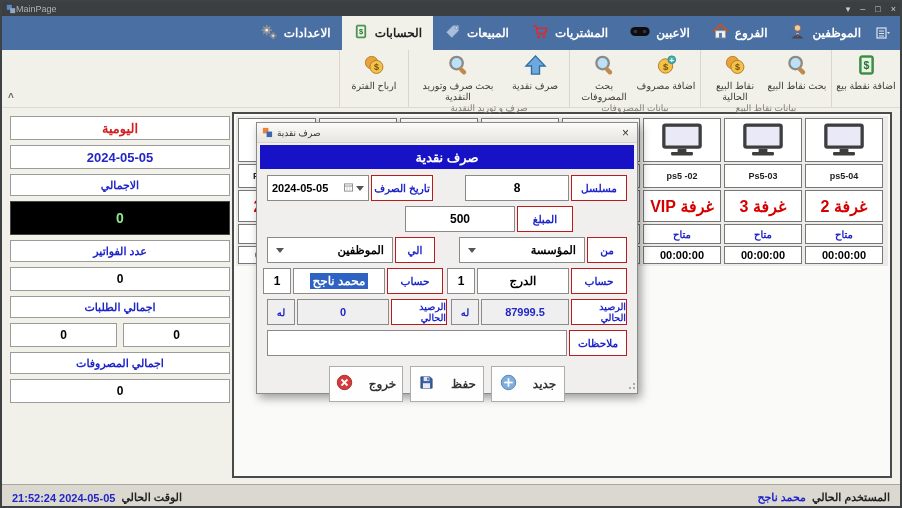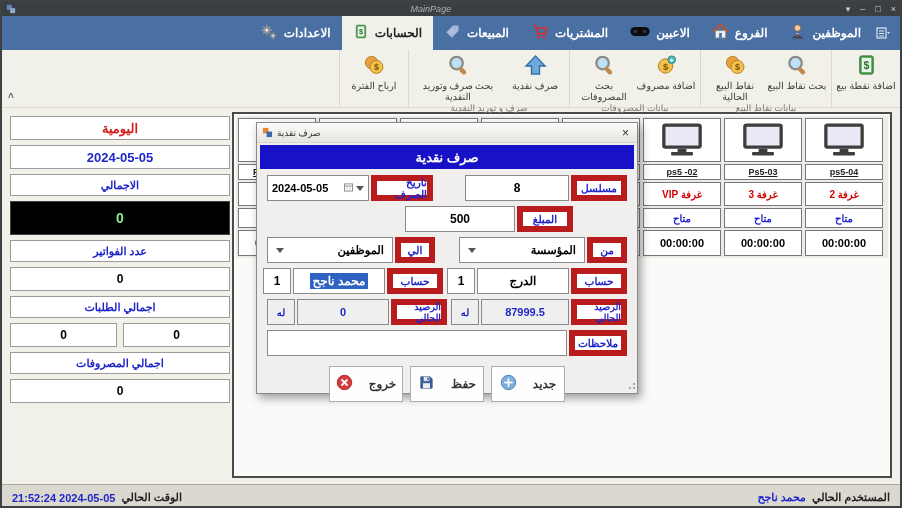--- a/index.html
+++ b/index.html
@@ -2,56 +2,56 @@
 <html lang="ar"><head>
 <meta charset="utf-8">
 <style>
   * { box-sizing: border-box; margin: 0; padding: 0; }
   body { background:#888; font-family:"Liberation Sans", sans-serif; }
   .window { width:902px; height:508px; border:2px solid #3E4245; position:relative;
             background:#F1F0E9; direction:rtl; overflow:hidden; }
   
   .titlebar { height:14px; background:#3B3F42; display:flex; align-items:center;
               direction:ltr; padding:0 4px; color:#B9BDC1; font-size:9px; }
-  .titlebar .t-title { flex:1; text-align:center; color:#AEB2B6;font-style:italic; }
+  .titlebar .t-title { flex:1; color:#AEB2B6; }
   .t-controls { display:flex; gap:10px; align-items:center; font-size:9px; color:#CDD0D3; }
   .t-controls span { cursor:default; line-height:14px; }
   .appicon { width:10px; height:10px; }
   
   .menubar { height:34px; background:#4A6FA3; display:flex; align-items:stretch;
              padding-right:6px; }
   .appmenu { width:22px; display:flex; align-items:center; justify-content:center; }
   .tab { display:flex; align-items:center; gap:6px; padding:0 11px; color:#FFF;
          font-size:12px; font-weight:bold; cursor:default; }
   .tab.selected { background:#F1F0E9; color:#222; }
   .tab svg { flex:0 0 auto; }
   
   .ribbon { height:58px; background:#F1F0E9; display:flex; align-items:stretch;
             position:relative; border-bottom:1px solid #DDDACF; }
   .rgroup { display:flex; flex-direction:column; border-left:1px solid #D9D6CB; padding:0 3px; }
   .ritems { display:flex; flex:1; align-items:flex-start; }
   .ritem { width:62px; display:flex; flex-direction:column; align-items:center;
            padding-top:3px; gap:1px; font-size:9.5px; color:#3C3B35; text-align:center;
            cursor:default; line-height:1.15; }
-  .ritem.wide { width:92px;font-family:Liberation Serif, serif; }
+  .ritem.wide { width:92px; }
   .rcaption { height:13px; font-size:9px; color:#7D7B72; text-align:center; }
   .collapse { position:absolute; left:6px; bottom:4px; font-size:10px; color:#666;
               font-weight:bold; cursor:default; }
   
   .content { height:376px; display:flex; gap:2px; padding:4px 8px 6px 8px; }
   .gridarea { flex:1; border:2px solid #4A4A4A; background:#FAFAF8; padding:2px; }
   .band { background:#ECEBE7; padding:2px; display:flex; gap:3px; direction:ltr; }
   .card { width:78px; display:flex; flex-direction:column; gap:2px; cursor:default; }
   .cell { background:#FFF; border:1px solid #777; display:flex; align-items:center;
           justify-content:center; overflow:hidden; }
   .c-icon  { height:44px; }
-  .c-name  { height:16px; font-size:9px;  font-weight:bold; color:#222;text-decoration:underline; }
-  .c-room  { height:24px; font-size:10px; font-weight:bold; color:#D40000; direction:rtl; }
+  .c-name  { height:24px; font-size:9px;  font-weight:bold; color:#222; }
+  .c-room  { height:32px; font-size:16px; font-weight:bold; color:#D40000; direction:rtl; }
   .c-stat  { height:20px; font-size:10px; font-weight:bold; color:#2026C8; direction:rtl; }
-  .c-timer { height:26px; font-size:11px; font-weight:bold; color:#000; }
+  .c-timer { height:18px; font-size:11px; font-weight:bold; color:#000; }
   
   .sidebar { width:220px; display:flex; flex-direction:column; gap:5px; padding-top:4px; }
   .sb-box { background:#FFF; border:1px solid #9B9B9B; min-height:24px; display:flex;
             align-items:center; justify-content:center; font-weight:bold; font-size:12px; }
   .sb-title { color:#D42020; font-size:13px; }
   .sb-date  { color:#2026C8; font-size:13px; direction:ltr; }
   .sb-lbl   { color:#2026C8; font-size:11px; min-height:22px; }
   .sb-lcd   { background:#000; color:#8CE98C; min-height:34px; font-size:14px; border:1px solid #444; }
   .sb-val   { color:#000; }
   .sb-row   { display:flex; gap:6px; }
@@ -69,21 +69,21 @@
   .d-titlebar { height:20px; background:linear-gradient(#FCFBF9,#E7E5E0);
                 border-bottom:1px solid #D5D3CE; display:flex; align-items:center;
                 direction:ltr; padding:0 5px; gap:4px; }
   .d-title { font-size:9px; color:#333; }
   .d-close { margin-left:auto; font-size:12px; color:#333; line-height:1; cursor:default; padding:0 3px; }
   .d-banner { margin:2px 3px; height:24px; background:#1712C6; color:#FFF;
               display:flex; align-items:center; justify-content:center;
               font-size:13px; font-weight:bold; }
   .d-body { padding:4px 10px; display:flex; flex-direction:column; gap:5px; }
   .drow { display:flex; align-items:center; gap:2px; }
-  .lbl { background:#FFF; border:6px solid #b91c1c; color:#2026C8; font-weight:bold;
+  .lbl { background:#FFF; border:1px solid #b91c1c; color:#2026C8; font-weight:bold;
          font-size:10.5px; height:26px; display:flex; align-items:center; justify-content:center; }
   .fld { background:#FFF; border:1px solid #8A8A8A; height:26px; display:flex;
          align-items:center; justify-content:center; font-size:12px; font-weight:bold; color:#000; }
   .gray { background:#EFEFEF; color:#2026C8; }
   .w-lab { width:56px; } .w-fld { width:104px; } .w-small { width:28px; }
   .half { display:flex; gap:2px; align-items:center; }
   .spacer { flex:1; }
   .datebox { width:102px; height:26px; background:#FFF; border:1px solid #8A8A8A;
              display:flex; align-items:center; direction:ltr; padding:0 4px; gap:3px;
              font-size:11px; font-weight:bold; }

